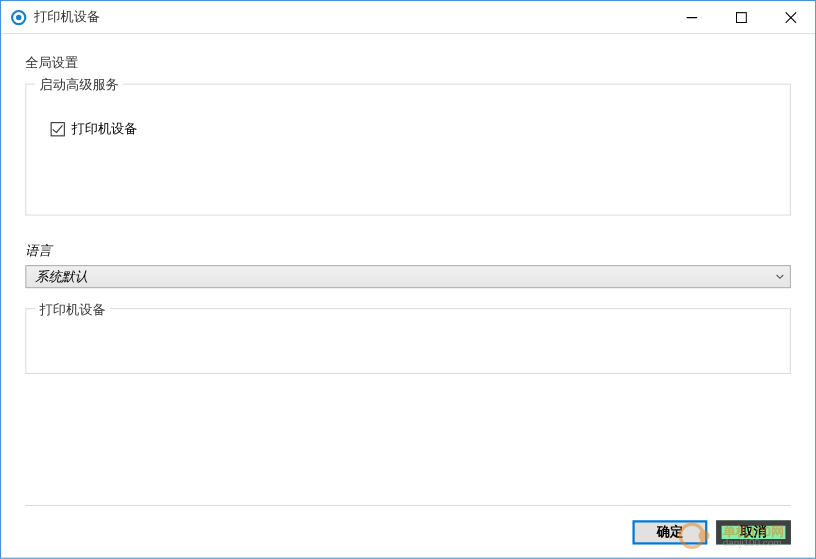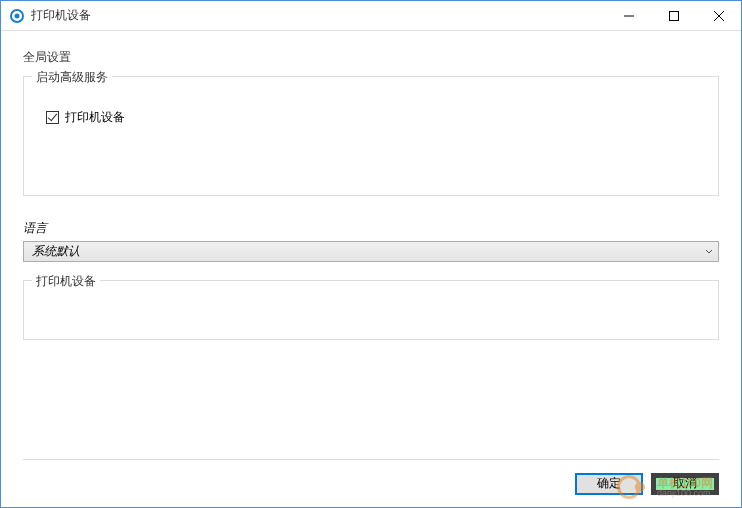--- a/index.html
+++ b/index.html
@@ -146,20 +146,21 @@
       bottom: 0;
       left: 0;
       right: 0;
       height: 48px;
       border-top: 1px solid #dcdcdc;
       margin: 0 22px;
       display: flex;
       align-items: center;
       justify-content: flex-end;
       gap: 8px;
+      font-weight: bold;
     }
     .btn {
       min-width: 68px;
       height: 22px;
       border: 5px solid #404040;
       background: #86efac;
       cursor: pointer;
       font-size: 12px;
       display: flex;
       align-items: center;

